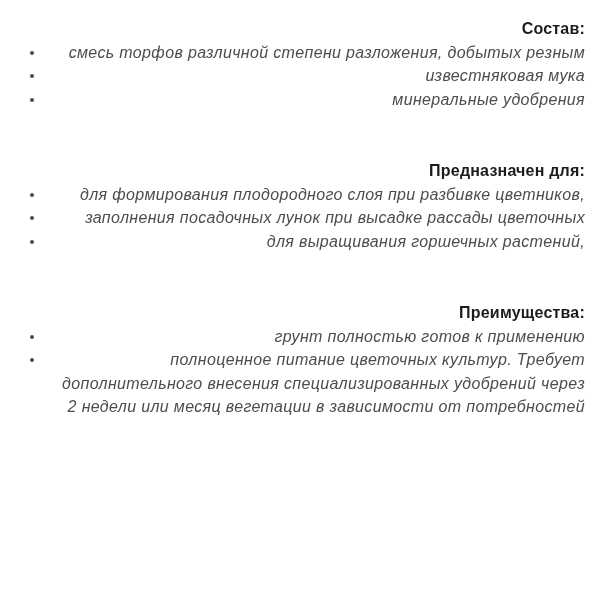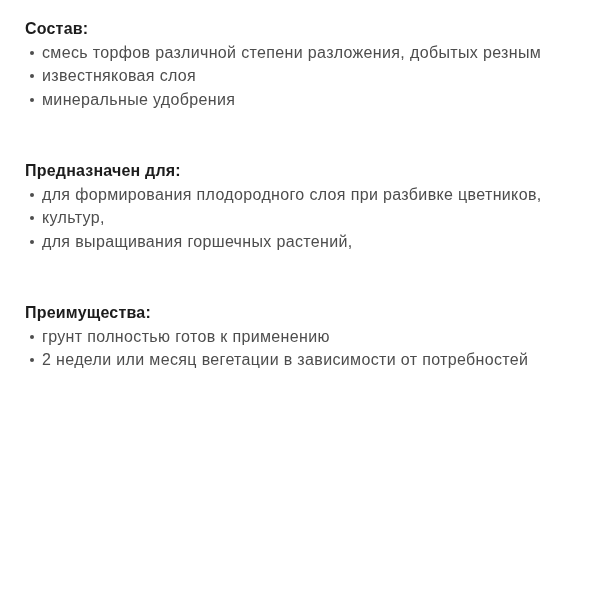--- a/index.html
+++ b/index.html
@@ -1,20 +1,20 @@
 <!DOCTYPE html>
 <html style="--bg: #ffffff; --heading-color: #1c1c1c; --body-color: #4d4d4d;"><head>
 <meta charset="utf-8">
 <style>
   :root {
     --bg: #ffffff;
     --heading-color: #1c1c1c;
     --body-color: #4d4d4d;
   }
-  * { box-sizing: border-box; }
+  * { box-sizing: border-box; text-align: right; }
   html, body { margin: 0; padding: 0; }
   body {
     width: 600px;
     height: 593px;
     background: var(--bg);
     font-family: "Liberation Sans", sans-serif;
     overflow: hidden;
   }
   .doc {
     width: 600px;
@@ -32,20 +32,21 @@
     color: var(--heading-color);
   }
   ul.list {
     list-style: none;
     margin: 0;
     padding: 0;
   }
   li.item {
     position: relative;
     padding-left: 17px;
+    font-style: italic;
   }
   .dot {
     position: absolute;
     left: 5px;
     top: 10px;
     width: 4px;
     height: 4px;
     border-radius: 50%;
     background: var(--body-color);
   }
@@ -67,21 +68,21 @@
     <ul class="list">
       <li class="item">
         <span class="dot"></span>
         <div>
           <div class="line">смесь торфов различной степени разложения, добытых резным</div>
         </div>
       </li>
       <li class="item">
         <span class="dot"></span>
         <div>
-          <div class="line">известняковая слоя</div>
+          <div class="line">известняковая мука</div>
         </div>
       </li>
       <li class="item">
         <span class="dot"></span>
         <div>
           <div class="line">минеральные удобрения</div>
         </div>
       </li>
     </ul>
   </section>
@@ -91,21 +92,21 @@
     <ul class="list">
       <li class="item">
         <span class="dot"></span>
         <div>
           <div class="line">для формирования плодородного слоя при разбивке цветников,</div>
         </div>
       </li>
       <li class="item">
         <span class="dot"></span>
         <div>
-          <div class="line">культур,</div>
+          <div class="line">заполнения посадочных лунок при высадке рассады цветочных</div>
         </div>
       </li>
       <li class="item">
         <span class="dot"></span>
         <div>
           <div class="line">для выращивания горшечных растений,</div>
         </div>
       </li>
     </ul>
   </section>
@@ -115,19 +116,21 @@
     <ul class="list">
       <li class="item">
         <span class="dot"></span>
         <div>
           <div class="line">грунт полностью готов к применению</div>
         </div>
       </li>
       <li class="item">
         <span class="dot"></span>
         <div>
+          <div class="line">полноценное питание цветочных культур. Требует</div>
+          <div class="line">дополнительного внесения специализированных удобрений через</div>
           <div class="line">2 недели или месяц вегетации в зависимости от потребностей</div>
         </div>
       </li>
     </ul>
   </section>
 
 </div>
 
 </body></html>

